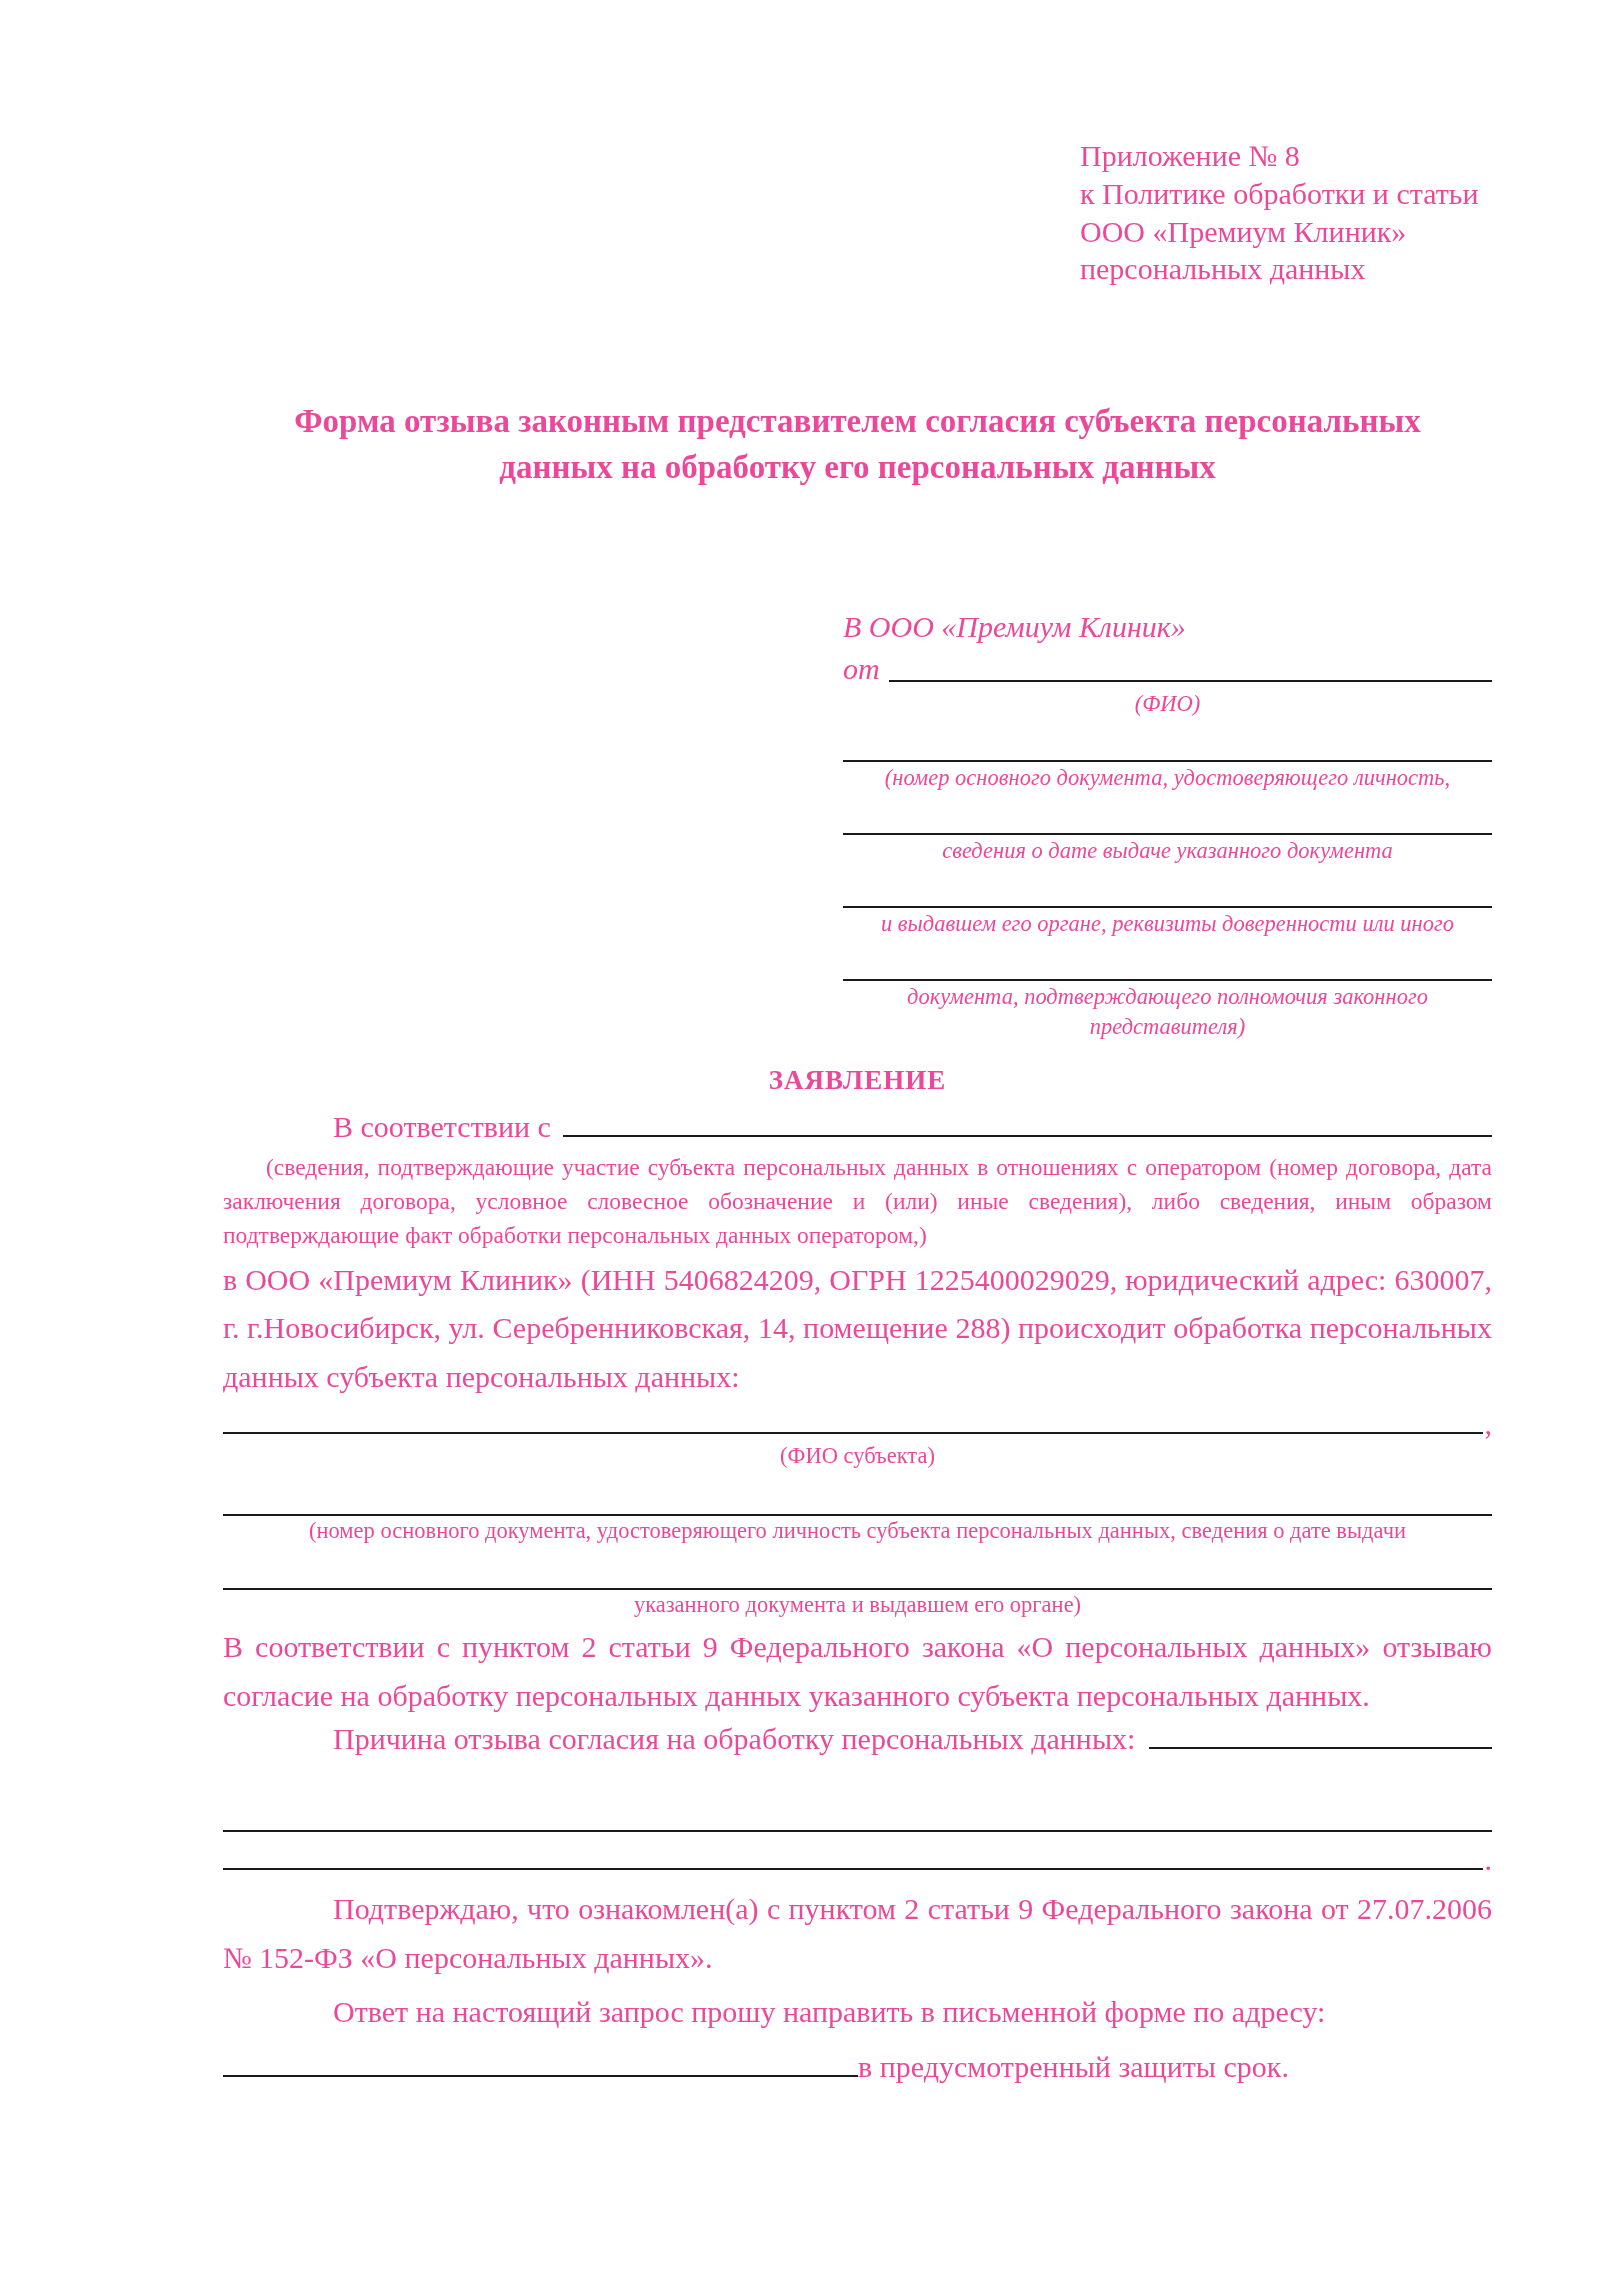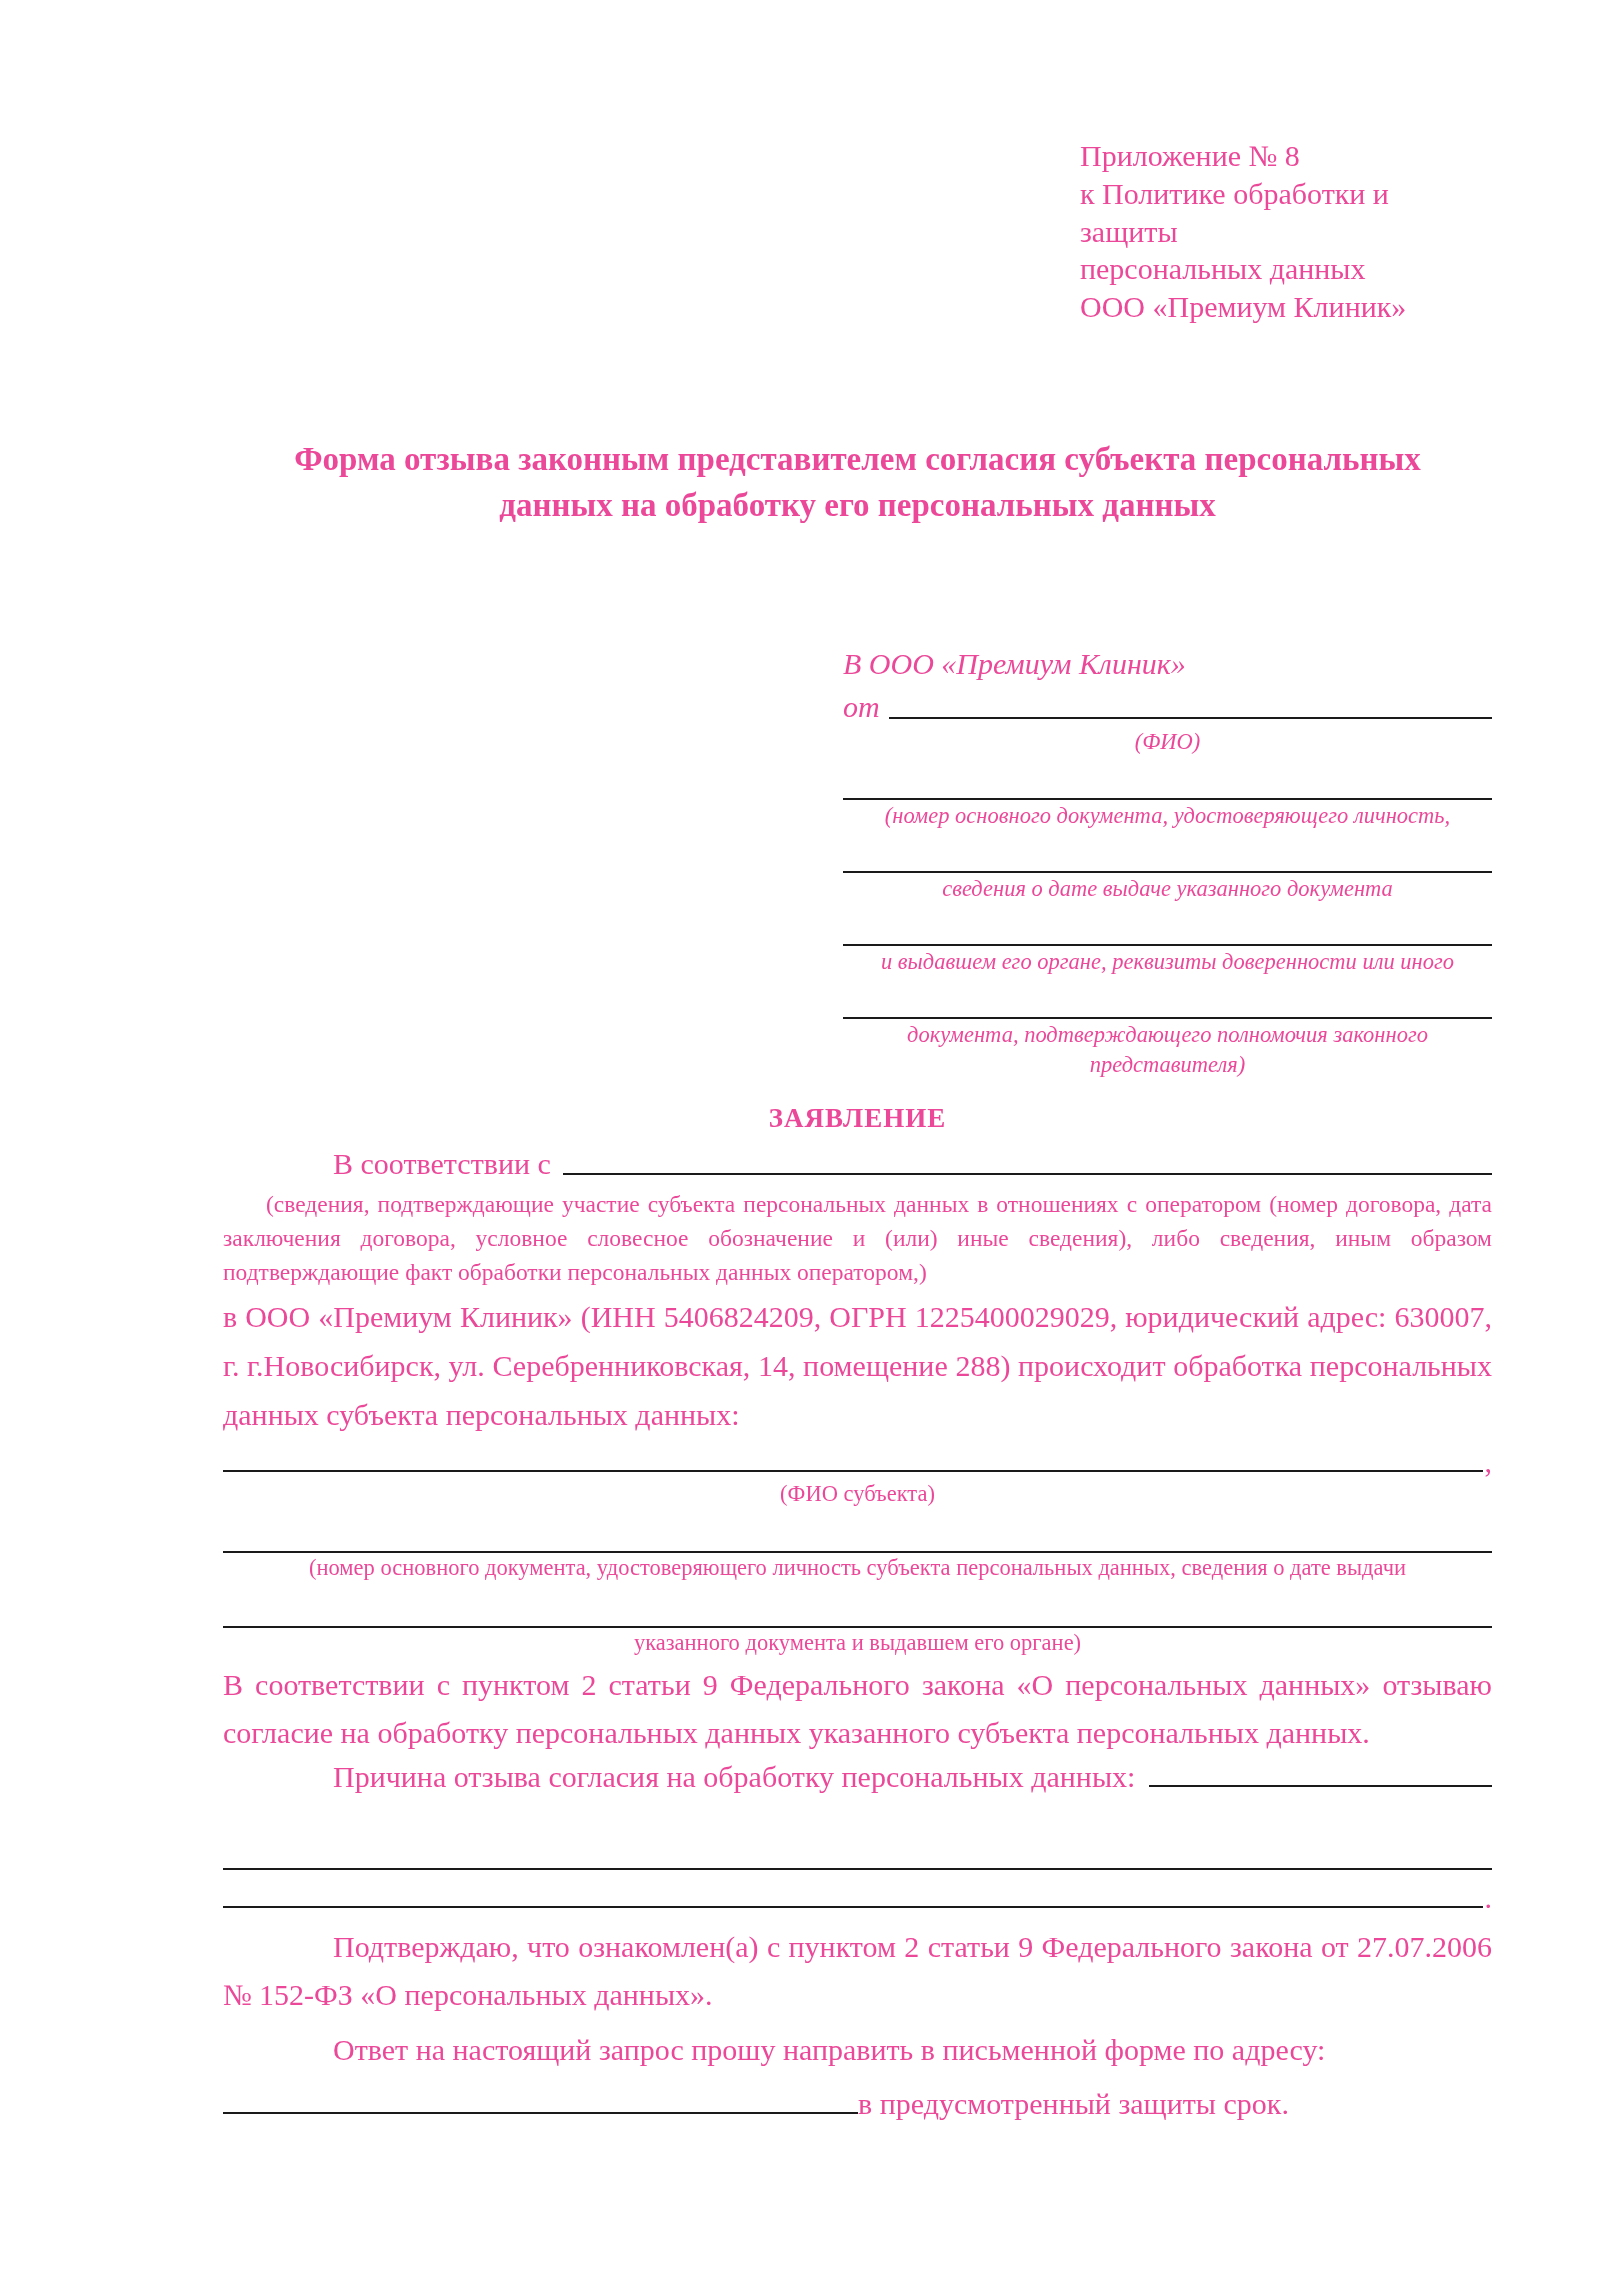--- a/index.html
+++ b/index.html
@@ -67,23 +67,23 @@
   .reply-row { font-size: 30px; height: 47px; }
   .reply-fill { flex: 0 0 635px; border-bottom: 2.9px solid #1a1a1a; margin-bottom: 6.9px; }
 </style>
 </head>
 <body>
 
 <div class="page">
 
   <div class="appendix">
     <div>Приложение № 8</div>
-    <div>к Политике обработки и защиты</div>
+    <div>к Политике обработки и статьи</div>
+    <div>ООО «Премиум Клиник»</div>
     <div>персональных данных</div>
-    <div>ООО «Премиум Клиник»</div>
   </div>
 
   <div class="title">Форма отзыва законным представителем согласия субъекта персональных данных на обработку его персональных данных</div>
 
   <div class="addr">
     <div class="addr-to">В ООО «Премиум Клиник»</div>
     <div class="row">
       <span class="from-label">от</span>
       <span class="fill"></span>
     </div>

